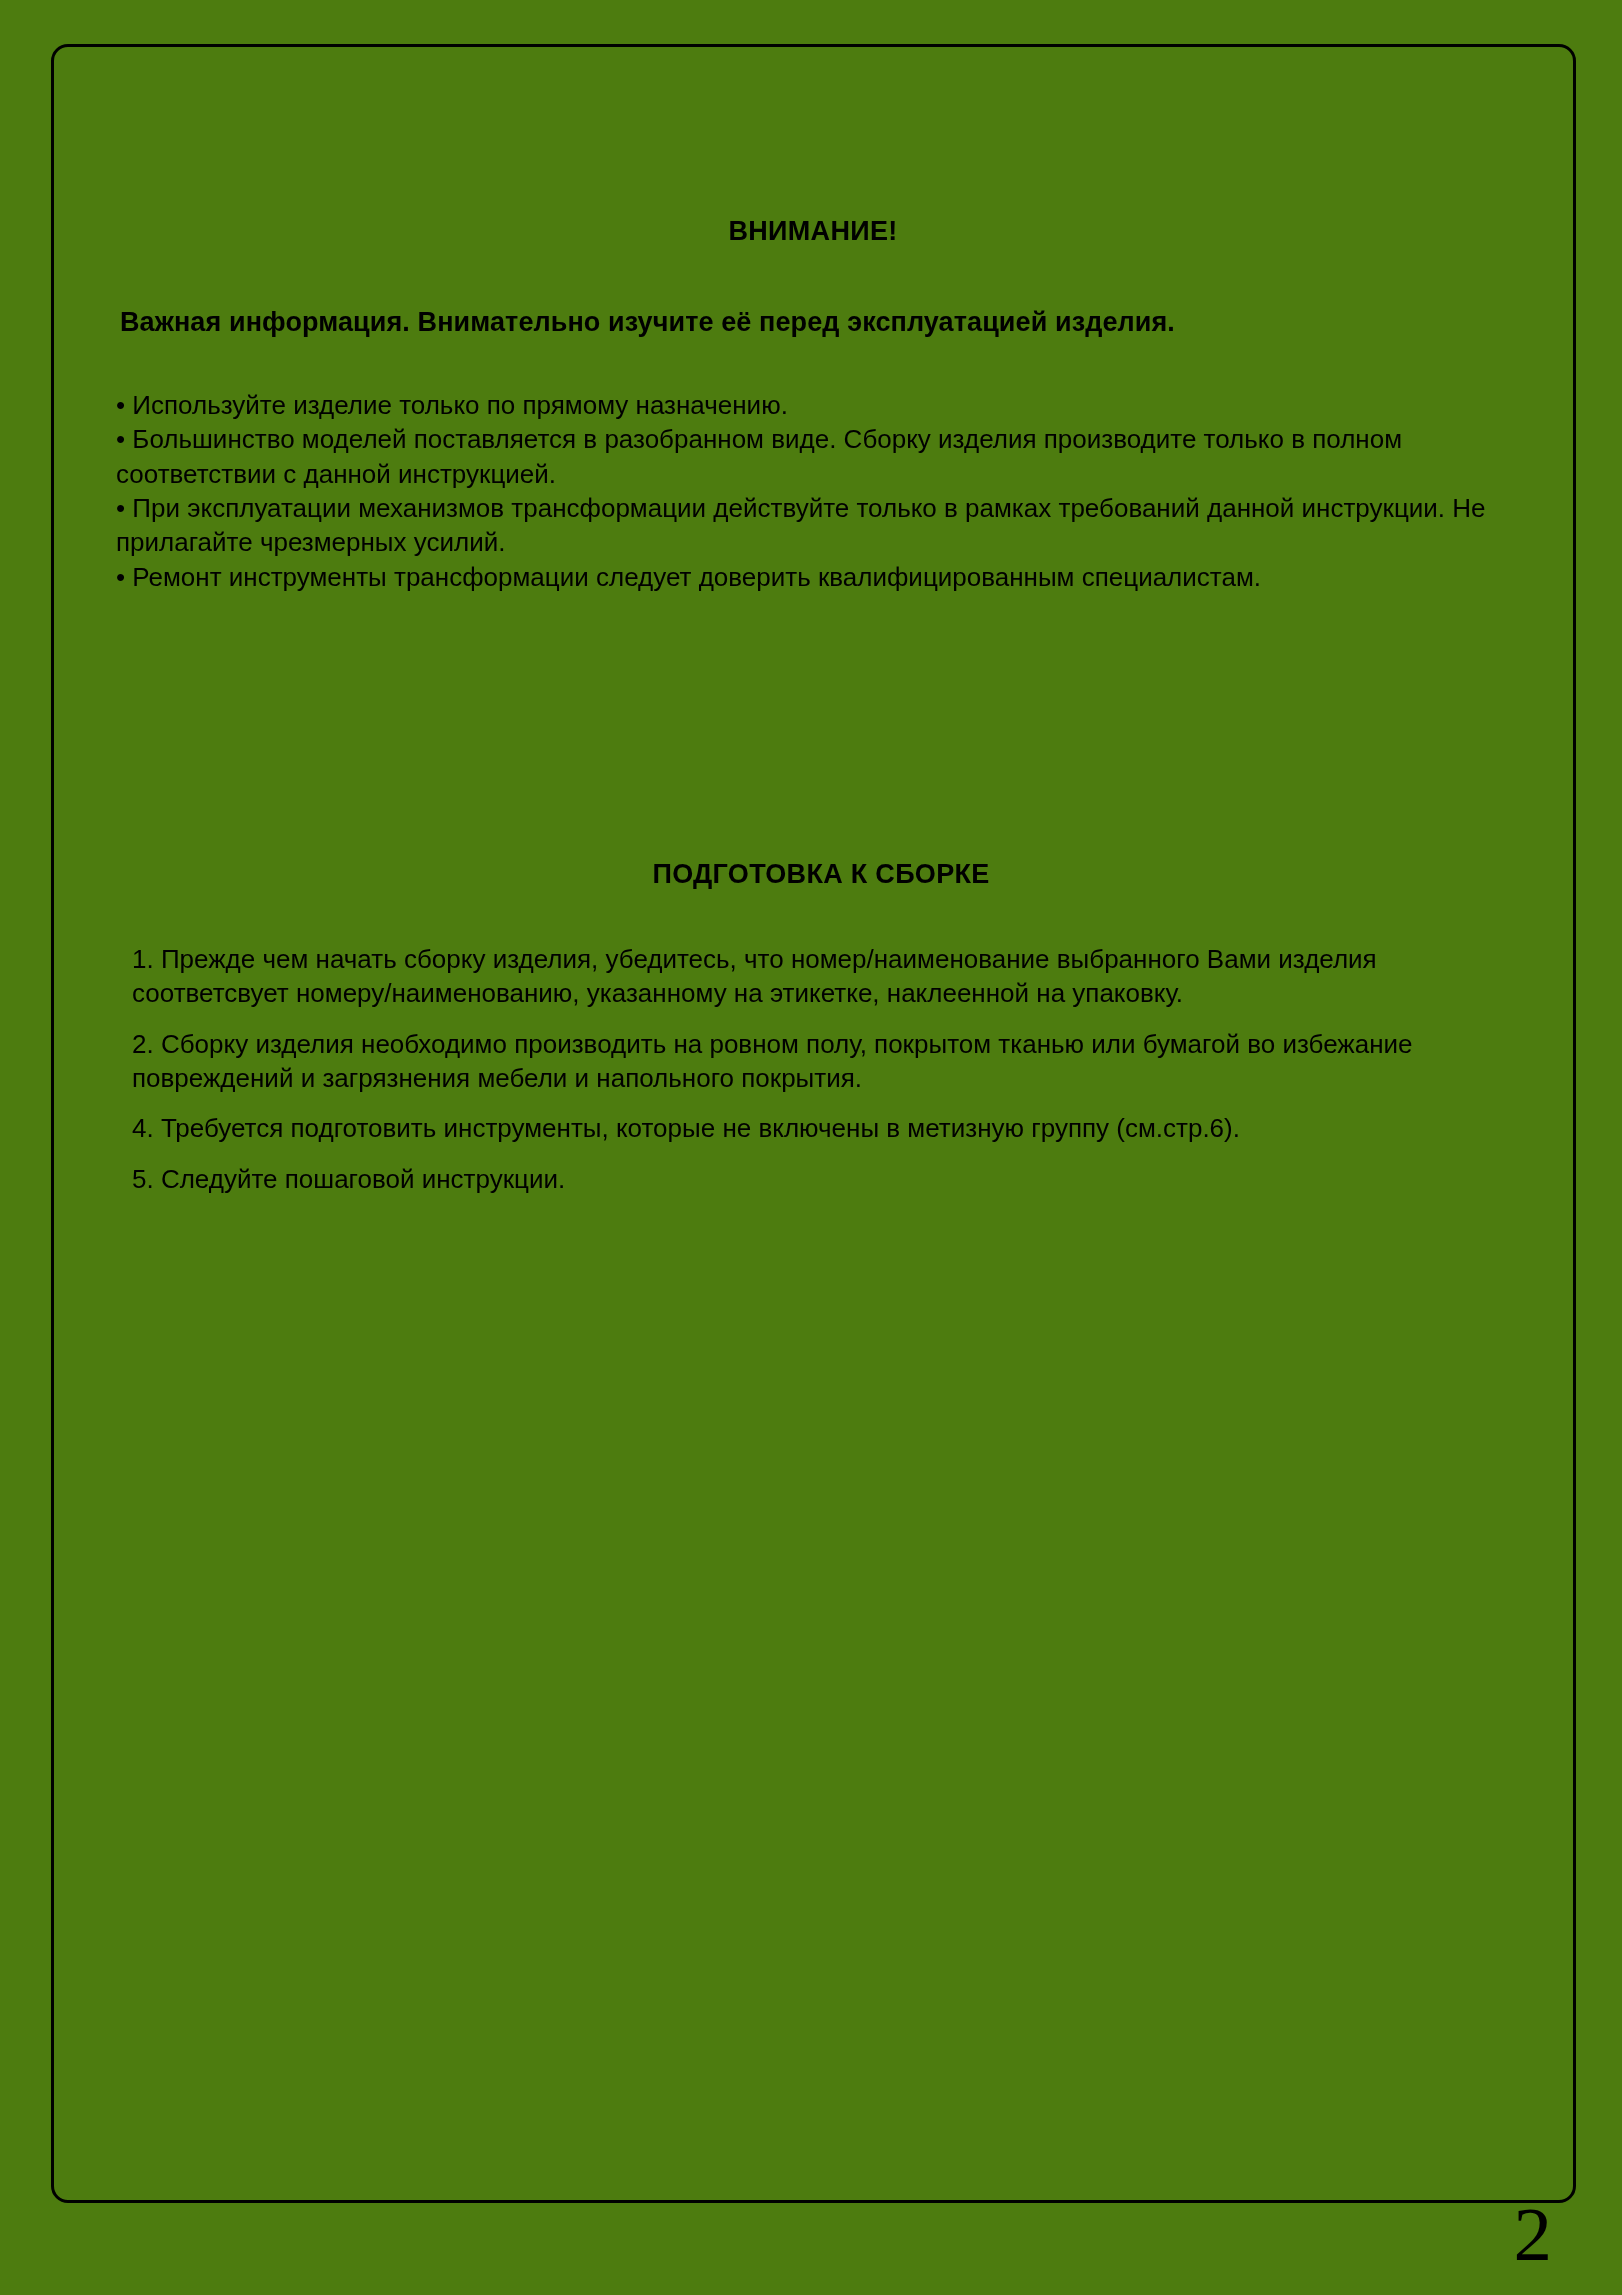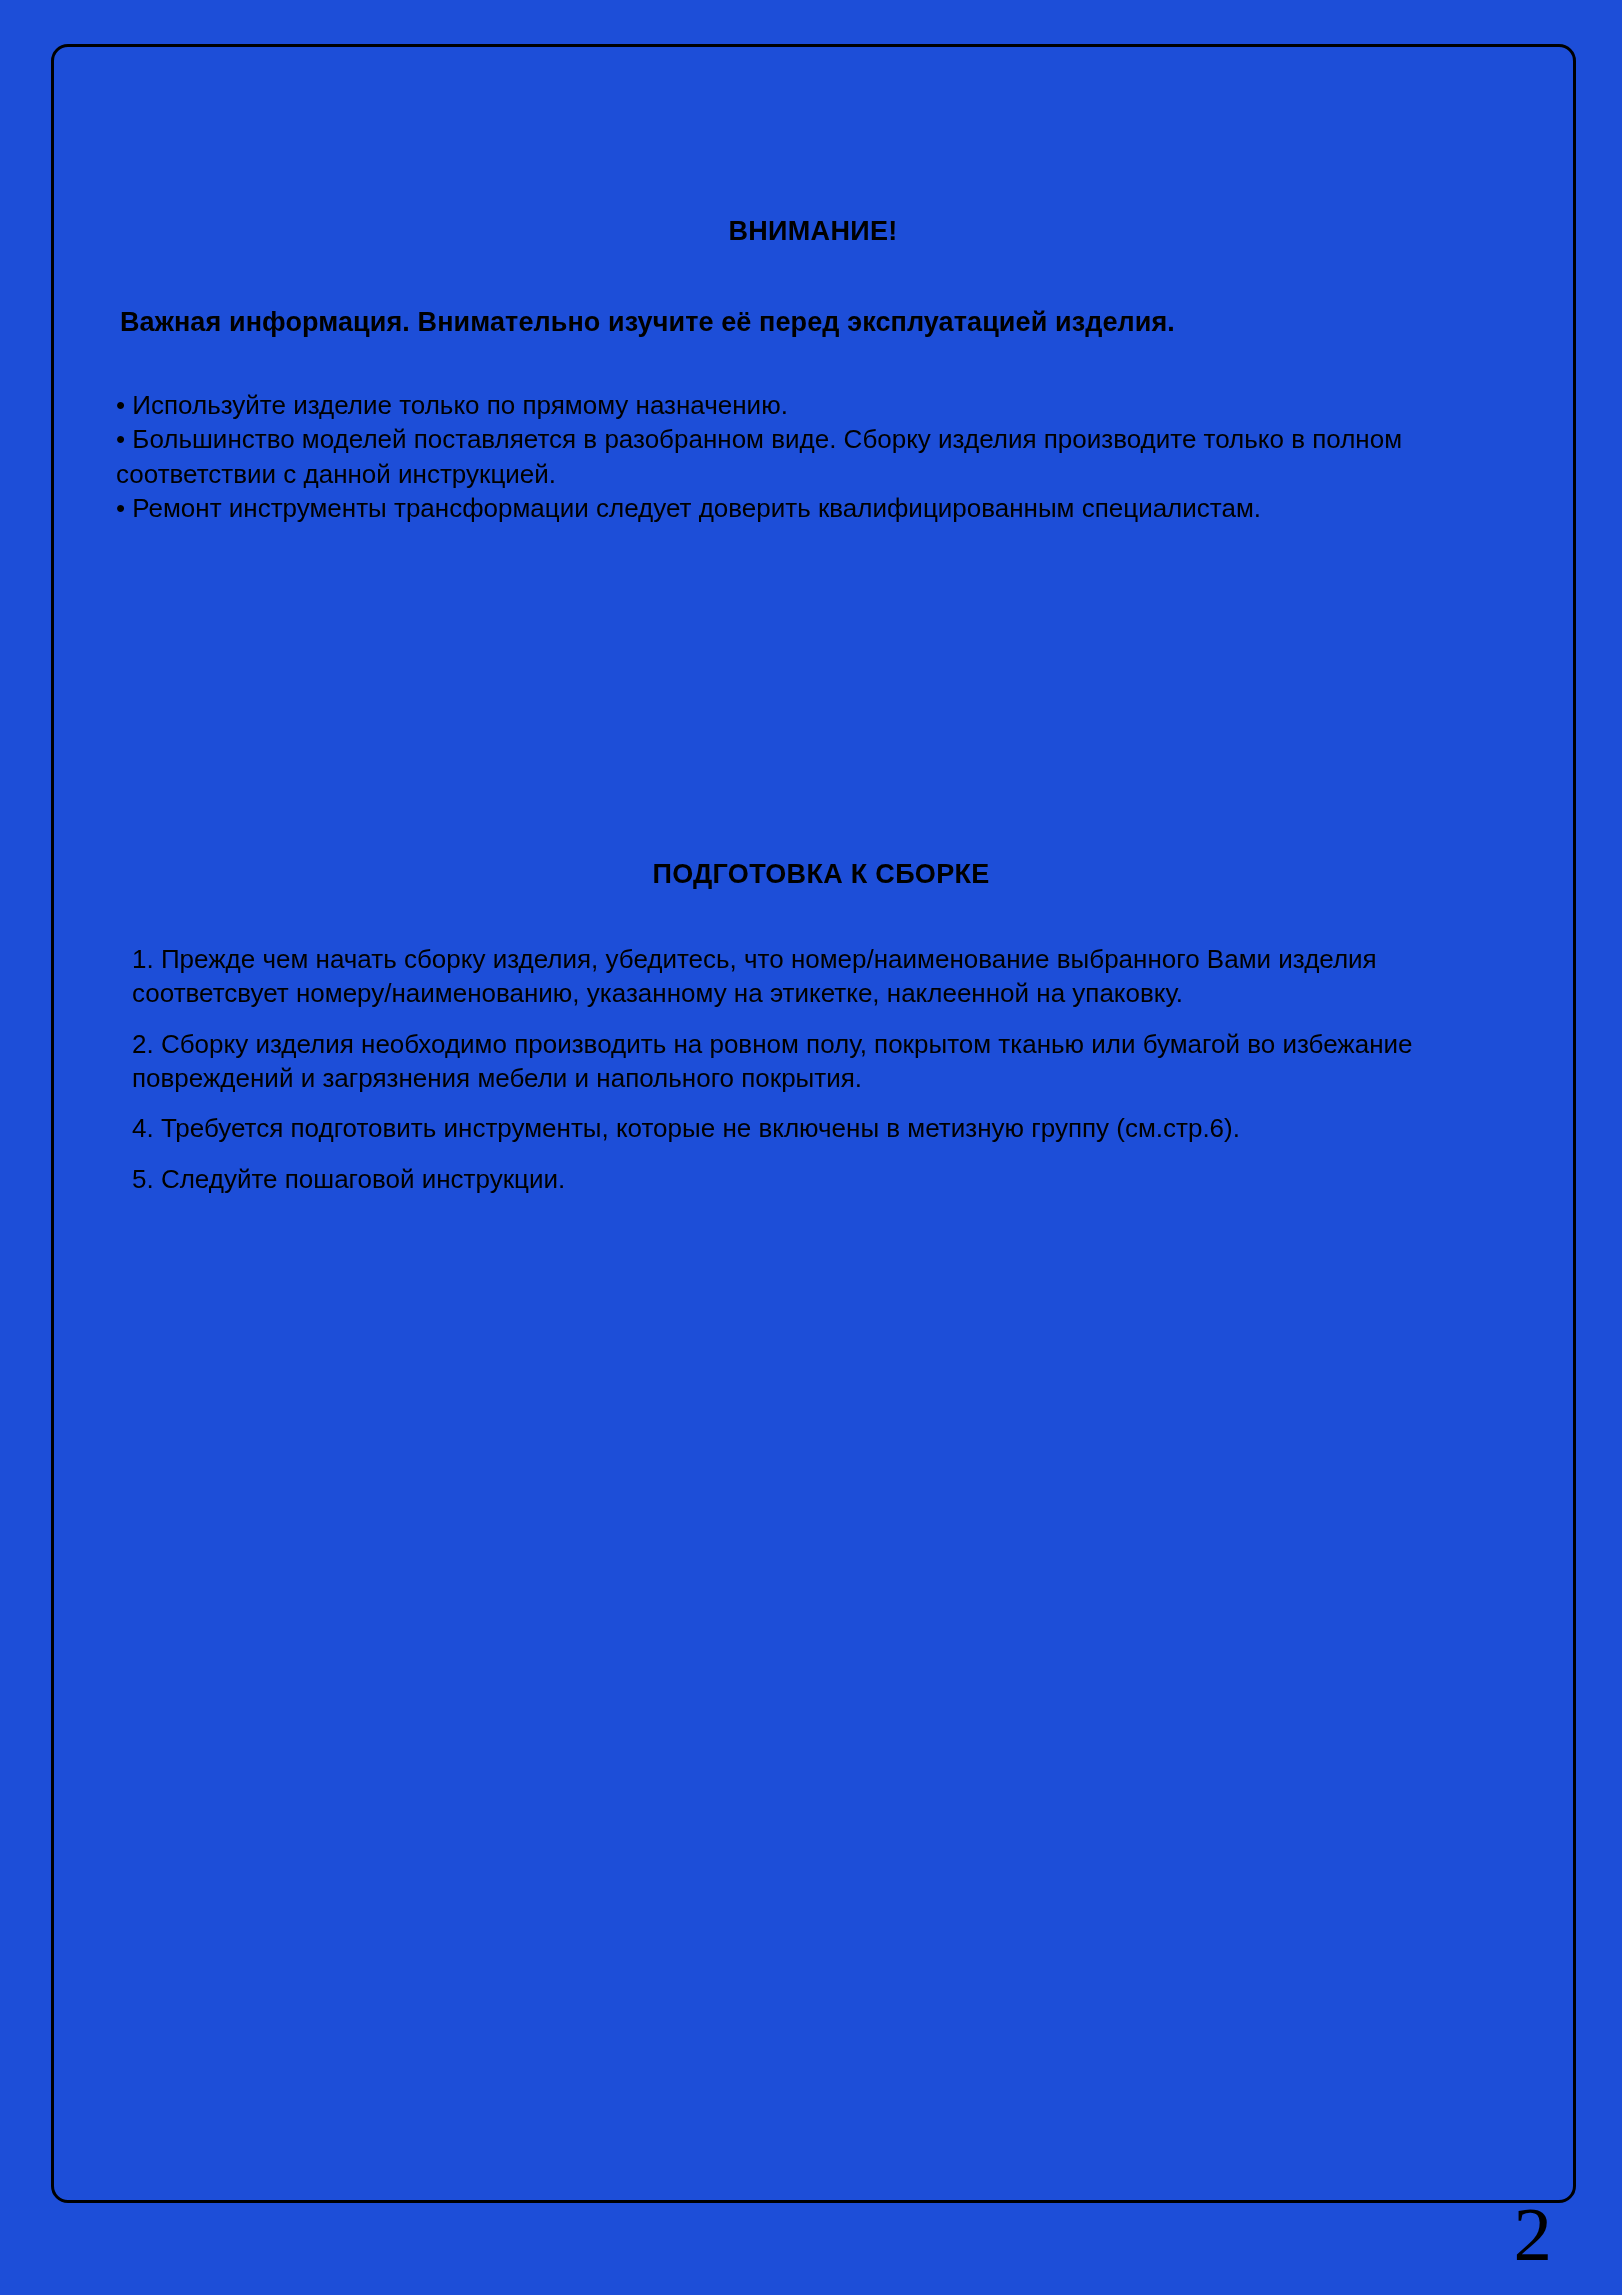--- a/index.html
+++ b/index.html
@@ -14,21 +14,21 @@
     color: #000000;
     position: relative;
     overflow: hidden;
   }
   .page {
     position: absolute;
     left: 0;
     top: 0;
     width: 1623px;
     height: 2295px;
-    background: #1d4ed8;
+    background: #4d7c0f;
   }
   .page-border {
     position: absolute;
     left: 51px;
     top: 44px;
     width: 1525px;
     height: 2159px;
     border: 3.3px solid #000000;
     border-radius: 17px;
     box-sizing: border-box;
@@ -103,20 +103,21 @@
 
   <div class="content">
 
     <h1 class="title">ВНИМАНИЕ!</h1>
 
     <p class="subtitle">Важная информация. Внимательно изучите её перед эксплуатацией изделия.</p>
 
     <div class="bullet-list">
       <p class="bullet-item">• Используйте изделие только по прямому назначению.</p>
       <p class="bullet-item">• Большинство моделей поставляется в разобранном виде. Сборку изделия производите только в полном соответствии с данной инструкцией.</p>
+      <p class="bullet-item">• При эксплуатации механизмов трансформации действуйте только в рамках требований данной инструкции. Не прилагайте чрезмерных усилий.</p>
       <p class="bullet-item">• Ремонт инструменты трансформации следует доверить квалифицированным специалистам.</p>
     </div>
 
     <h2 class="section-title">ПОДГОТОВКА К СБОРКЕ</h2>
 
     <div class="numbered-list">
       <p class="numbered-item">1. Прежде чем начать сборку изделия, убедитесь, что номер/наименование выбранного Вами изделия соответсвует номеру/наименованию, указанному на этикетке, наклеенной на упаковку.</p>
       <p class="numbered-item">2. Сборку изделия необходимо производить на ровном полу, покрытом тканью или бумагой во избежание повреждений и загрязнения мебели и напольного покрытия.</p>
       <p class="numbered-item">4. Требуется подготовить инструменты, которые не включены в метизную группу (см.стр.6).</p>
       <p class="numbered-item">5. Следуйте пошаговой инструкции.</p>

